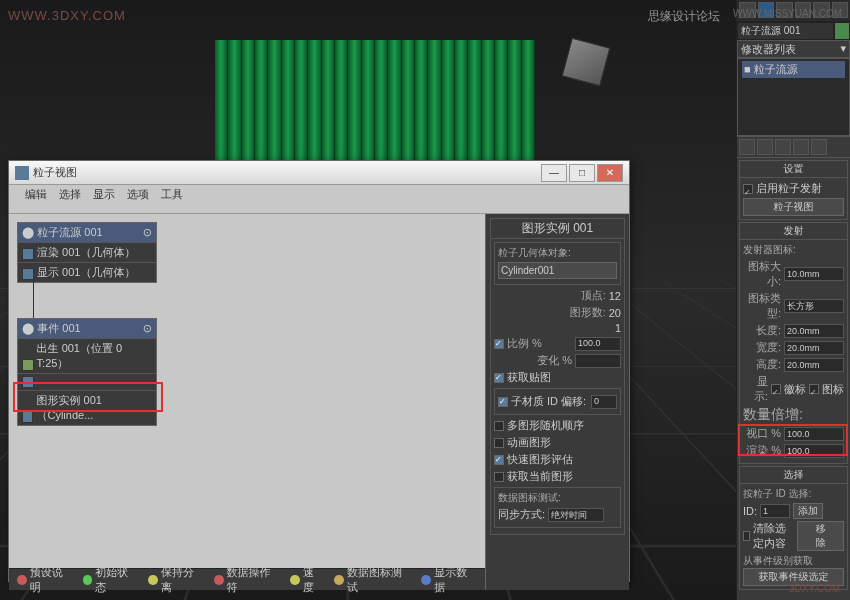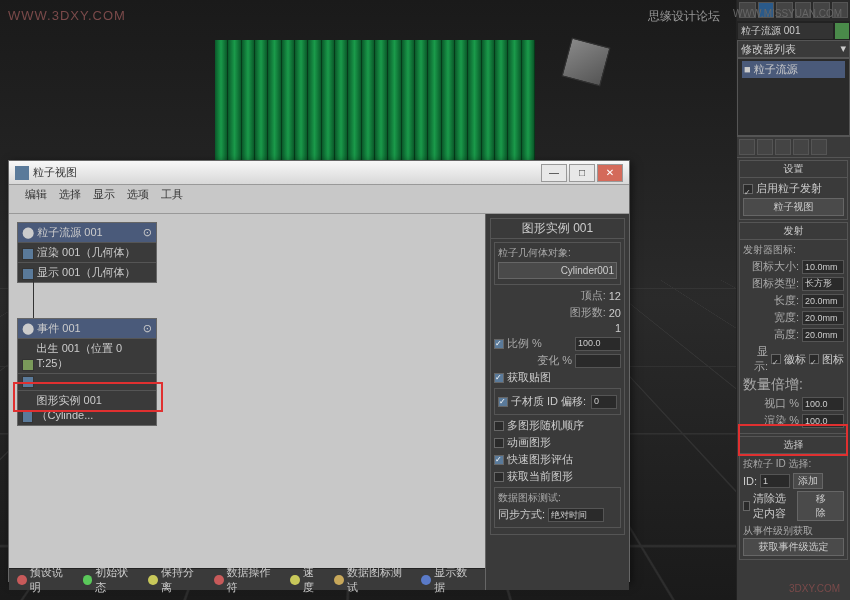--- a/index.html
+++ b/index.html
@@ -21,21 +21,21 @@
 .rp-color{width:16px;background:#4a8a4a;border:1px solid #222}
 .rp-dropdown{width:100%;height:18px;background:#3a3a3a;border:1px solid #555;padding:1px 3px;font-size:10px;display:flex;justify-content:space-between}
 .rp-list{height:78px;background:#2a2a2a;border:1px solid #555;padding:2px 4px;font-size:10px}
 .rp-list-item{background:#4a5a7a;padding:1px 2px}
 .rp-icons{height:22px;display:flex;gap:2px;padding:2px;border-top:1px solid #555;border-bottom:1px solid #555}
 .rp-icon{width:16px;height:16px;background:#444;border:1px solid #555}
 .rp-section{border:1px solid #555;margin:2px;padding:3px}
 .rp-section-title{text-align:center;background:#3a3a3a;font-size:10px;padding:1px;margin:-3px -3px 3px -3px;border-bottom:1px solid #555}
 .rp-row{display:flex;align-items:center;gap:3px;margin:2px 0;font-size:10px}
 .rp-label{flex:1;text-align:right;color:#aaa}
-.rp-spinner{width:42px;height:14px;background:#2a2a2a;border:1px solid #555;padding:0 2px;font-size:9px;display:flex;align-items:center}
+.rp-spinner{width:60px;height:14px;background:#2a2a2a;border:1px solid #555;padding:0 2px;font-size:9px;display:flex;align-items:center}
 .rp-button{background:#4a4a4a;border:1px solid #666;padding:1px 6px;font-size:10px;text-align:center}
 .rp-check{width:10px;height:10px;background:#2a2a2a;border:1px solid #666}
 .rp-check.checked::after{content:"✓";font-size:8px;color:#ccc}
 .redbox1{position:absolute;border:2px solid #e03030}
 .pv-window{position:absolute;top:160px;left:8px;width:622px;height:422px;background:#c8c8c8;border:1px solid #666;box-shadow:2px 2px 8px rgba(0,0,0,0.5)}
 .pv-titlebar{height:24px;background:linear-gradient(180deg,#f8f8f8,#d8d8d8);display:flex;align-items:center;padding:0 6px;border-bottom:1px solid #999}
 .pv-title{flex:1;color:#333;font-size:11px}
 .pv-winbtn{width:26px;height:18px;background:#e8e8e8;border:1px solid #999;margin-left:2px;text-align:center;color:#333;font-size:10px;line-height:16px}
 .pv-winbtn.close{background:#d46a5a;color:#fff}
 .pv-menubar{height:29px;background:#c8c8c8;display:flex;gap:12px;padding:2px 16px;border-bottom:1px solid #999}
@@ -44,21 +44,21 @@
 .pv-canvas{flex:1;background:#c8c8c8;position:relative;padding:8px}
 .pv-node{position:absolute;background:#3a3a3a;border:1px solid #666;width:140px}
 .pv-node-header{background:#4a5a7a;color:#fff;padding:2px 4px;font-size:10px;display:flex;align-items:center;gap:3px}
 .pv-node-row{display:flex;align-items:flex-end;gap:3px;padding:2px 4px;border-top:1px solid #555;font-size:10px}
 .pv-node-icon{width:12px;height:12px;background:#5a7a9a;border:1px solid #333}
 .pv-side{width:144px;background:#3a3a3a;border-left:1px solid #666;padding:4px;overflow-y:auto}
 .pv-group{border:1px solid #555;margin-bottom:4px;padding:3px}
 .pv-group-title{text-align:center;font-size:12px;margin:-3px -3px 3px -3px;padding:1px;border-bottom:1px solid #555}
 .pv-subgroup{border:1px solid #555;padding:3px;margin:3px 0}
 .pv-subtitle{font-size:10px;color:#aaa;margin-bottom:2px}
-.pv-btn{background:#4a4a4a;border:1px solid #666;padding:2px;text-align:right;font-size:10px;margin:2px 0}
+.pv-btn{background:#4a4a4a;border:1px solid #666;padding:2px;text-align:left;font-size:10px;margin:2px 0}
 .pv-srow{display:flex;align-items:center;gap:3px;margin:2px 0;font-size:10px}
 .pv-slabel{flex:1;text-align:right;color:#aaa}
 .pv-check{width:10px;height:10px;background:#2a2a2a;border:1px solid #666;flex-shrink:0}
 .pv-check.checked{background:#5a7a9a}
 .pv-check.checked::after{content:"✓";font-size:8px;color:#fff;display:block;line-height:8px}
 .pv-spinner{width:46px;height:14px;background:#2a2a2a;border:1px solid #555;padding:0 2px;font-size:9px}
 .pv-toolbar{position:absolute;bottom:0;left:0;height:22px;background:#3a3a3a;display:flex;align-items:center;gap:10px;padding:0 8px;width:100%;border-top:1px solid #222}
 .pv-tbtn{display:flex;align-items:center;gap:3px;font-size:10px}
 .pv-tdot{width:10px;height:10px;border-radius:50%}
 .cube-gizmo{position:absolute;top:42px;right:130px;width:40px;height:40px;background:linear-gradient(135deg,#888,#555);border:1px solid #333;transform:rotate(15deg)}

